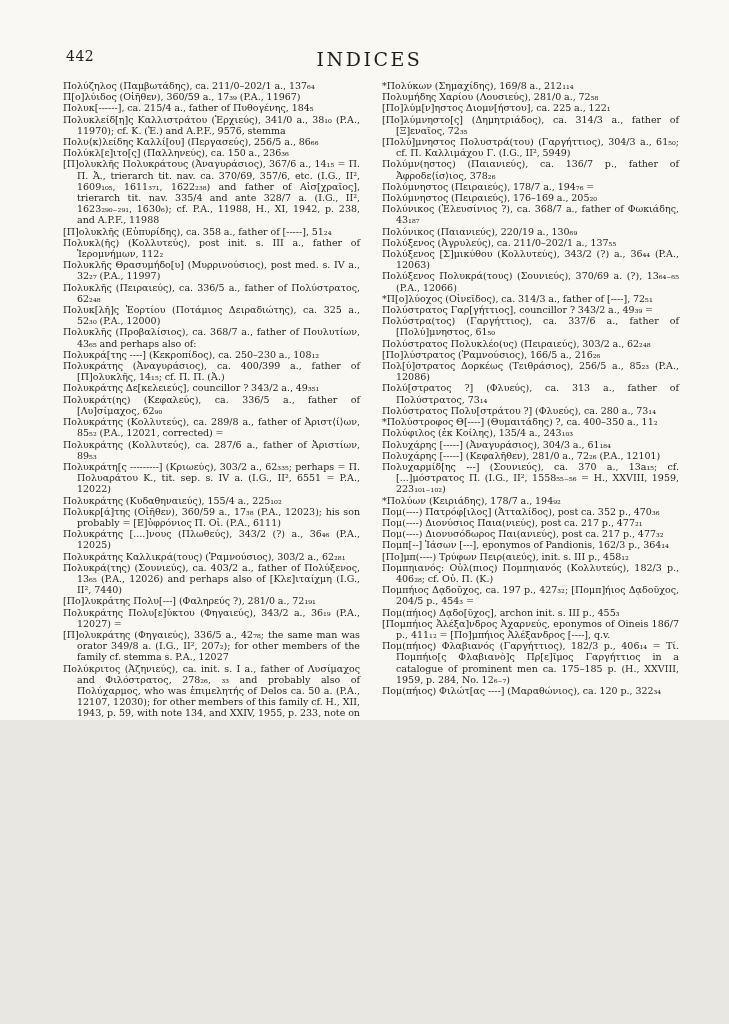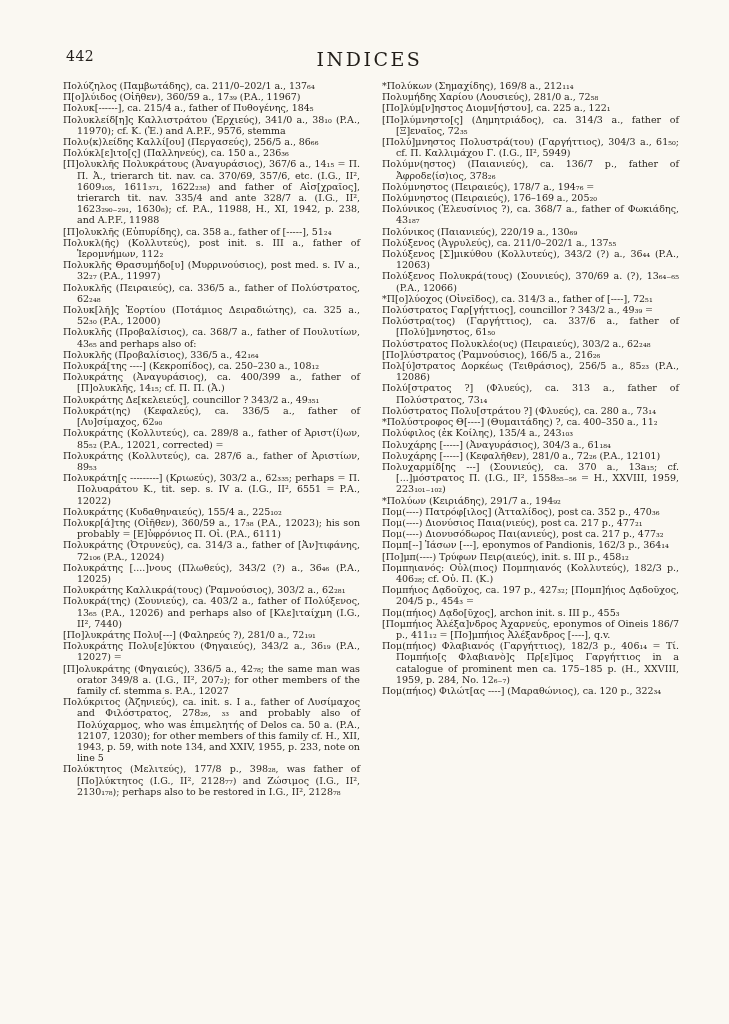--- a/index.html
+++ b/index.html
@@ -4,21 +4,21 @@
 <style>
   html, body {
     margin: 0;
     padding: 0;
     background: #e9e7e1;
     font-family: "DejaVu Serif", "Liberation Serif", serif;
   }
   .page {
     position: relative;
     width: 729px;
-    height: 1024px;
+    height: 720px;
     margin: 0 auto;
     background: #faf8f2;
     color: #211d18;
     overflow: hidden;
   }
   .page-head {
     position: absolute;
     top: 48px;
     left: 64px;
     right: 54px;
@@ -77,31 +77,29 @@
         <p class="entry">Πολυκλείδ[η]ς Καλλιστράτου (Ἐρχιεύς), 341/0 a., 38₁₀ (P.A., 11970); cf. Κ. (Ἐ.) and A.P.F., 9576, stemma</p>
         <p class="entry">Πολυ⟨κ⟩λείδης Καλλί[ου] (Περγασεύς), 256/5 a., 86₆₆</p>
         <p class="entry">Πολύκλ[ε]ιτο[ς] (Παλληνεύς), ca. 150 a., 236₃₆</p>
         <p class="entry">[Π]ολυκλῆς Πολυκράτους (Ἀναγυράσιος), 367/6 a., 14₁₅ = Π. Π. Ἀ., trierarch tit. nav. ca. 370/69, 357/6, etc. (I.G., II², 1609₁₀₅, 1611₃₇₁, 1622₂₃₈) and father of Αἰσ[χραῖος], trierarch tit. nav. 335/4 and ante 328/7 a. (I.G., II², 1623₂₉₀₋₂₉₁, 1630₆); cf. P.A., 11988, H., XI, 1942, p. 238, and A.P.F., 11988</p>
         <p class="entry">[Π]ολυκλῆς (Εὐπυρίδης), ca. 358 a., father of [-----], 51₂₄</p>
         <p class="entry">Πολυκλ(ῆς) (Κολλυτεύς), post init. s. III a., father of Ἱερομνήμων, 112₂</p>
         <p class="entry">Πολυκλῆς Θρασυμήδο[υ] (Μυρρινούσιος), post med. s. IV a., 32₂₇ (P.A., 11997)</p>
         <p class="entry">Πολυκλῆς (Πειραιεύς), ca. 336/5 a., father of Πολύστρατος, 62₂₄₈</p>
         <p class="entry">Πολυκ[λῆ]ς Ἑορτίου (Ποτάμιος Δειραδιώτης), ca. 325 a., 52₃₀ (P.A., 12000)</p>
         <p class="entry">Πολυκλῆς (Προβαλίσιος), ca. 368/7 a., father of Πουλυτίων, 43₆₅ and perhaps also of:</p>
-        <p class="entry">Πολυκλῆς (Προβαλίσιος), 336/5 a., 42₁₆₄</p>
         <p class="entry">Πολυκρά[της ----] (Κεκροπίδος), ca. 250–230 a., 108₁₂</p>
         <p class="entry">Πολυκράτης (Ἀναγυράσιος), ca. 400/399 a., father of [Π]ολυκλῆς, 14₁₅; cf. Π. Π. (Ἀ.)</p>
         <p class="entry">Πολυκράτης Δε[κελειεύς], councillor ? 343/2 a., 49₃₅₁</p>
         <p class="entry">Πολυκράτ(ης) (Κεφαλεύς), ca. 336/5 a., father of [Λυ]σίμαχος, 62₉₀</p>
         <p class="entry">Πολυκράτης (Κολλυτεύς), ca. 289/8 a., father of Ἀριστ⟨ί⟩ων, 85₅₂ (P.A., 12021, corrected) =</p>
         <p class="entry">Πολυκράτης (Κολλυτεύς), ca. 287/6 a., father of Ἀριστίων, 89₅₃</p>
         <p class="entry">Πολυκράτη[ς ---------] (Κριωεύς), 303/2 a., 62₃₃₅; perhaps = Π. Πολυαράτου Κ., tit. sep. s. IV a. (I.G., II², 6551 = P.A., 12022)</p>
         <p class="entry">Πολυκράτης (Κυδαθηναιεύς), 155/4 a., 225₁₀₂</p>
         <p class="entry">Πολυκρ[ά]της (Οἰῆθεν), 360/59 a., 17₃₈ (P.A., 12023); his son probably = [Ε]ὐφρόνιος Π. Οἰ. (P.A., 6111)</p>
-        <p class="entry">Πολυκράτης (Ὀτρυνεύς), ca. 314/3 a., father of [Ἀν]τιφάνης, 72₁₀₆ (P.A., 12024)</p>
         <p class="entry">Πολυκράτης [....]νους (Πλωθεύς), 343/2 (?) a., 36₄₆ (P.A., 12025)</p>
         <p class="entry">Πολυκράτης Καλλικρά(τους) (Ῥαμνούσιος), 303/2 a., 62₂₈₁</p>
         <p class="entry">Πολυκρά(της) (Σουνιεύς), ca. 403/2 a., father of Πολύξενος, 13₆₅ (P.A., 12026) and perhaps also of [Κλε]ιταίχμη (I.G., II², 7440)</p>
         <p class="entry">[Πο]λυκράτης Πολυ[---] (Φαληρεύς ?), 281/0 a., 72₁₉₁</p>
         <p class="entry">Πολυκράτης Πολυ[ε]ύκτου (Φηγαιεύς), 343/2 a., 36₁₉ (P.A., 12027) =</p>
         <p class="entry">[Π]ολυκράτης (Φηγαιεύς), 336/5 a., 42₇₈; the same man was orator 349/8 a. (I.G., II², 207₂); for other members of the family cf. stemma s. P.A., 12027</p>
         <p class="entry">Πολύκριτος (Ἀζηνιεύς), ca. init. s. I a., father of Λυσίμαχος and Φιλόστρατος, 278₂₆, ₃₃ and probably also of Πολύχαρμος, who was ἐπιμελητής of Delos ca. 50 a. (P.A., 12107, 12030); for other members of this family cf. H., XII, 1943, p. 59, with note 134, and XXIV, 1955, p. 233, note on line 5</p>
         <p class="entry">Πολύκτητος (Μελιτεύς), 177/8 p., 398₂₈, was father of [Πο]λύκτητος (I.G., II², 2128₇₇) and Ζώσιμος (I.G., II², 2130₁₇₈); perhaps also to be restored in I.G., II², 2128₇₈</p>
       </div>
     <div class="col">
@@ -124,21 +122,21 @@
         <p class="entry">Πολύστρατος Πολυκλέο(υς) (Πειραιεύς), 303/2 a., 62₂₄₈</p>
         <p class="entry">[Πο]λύστρατος (Ῥαμνούσιος), 166/5 a., 216₂₆</p>
         <p class="entry">Πολ[ύ]στρατος Δορκέως (Τειθράσιος), 256/5 a., 85₂₃ (P.A., 12086)</p>
         <p class="entry">Πολύ[στρατος ?] (Φλυεύς), ca. 313 a., father of Πολύστρατος, 73₁₄</p>
         <p class="entry">Πολύστρατος Πολυ[στράτου ?] (Φλυεύς), ca. 280 a., 73₁₄</p>
         <p class="entry">*Πολύστροφος Θ[----] (Θυμαιτάδης) ?, ca. 400–350 a., 11₂</p>
         <p class="entry">Πολύφιλος (ἐκ Κοίλης), 135/4 a., 243₁₀₃</p>
         <p class="entry">Πολυχάρης [-----] (Ἀναγυράσιος), 304/3 a., 61₁₈₄</p>
         <p class="entry">Πολυχάρης [-----] (Κεφαλῆθεν), 281/0 a., 72₂₆ (P.A., 12101)</p>
         <p class="entry">Πολυχαρμίδ[ης ---] (Σουνιεύς), ca. 370 a., 13a₁₅; cf. [...]μόστρατος Π. (I.G., II², 1558₅₅₋₅₆ = H., XXVIII, 1959, 223₁₀₁₋₁₀₂)</p>
-        <p class="entry">*Πολύων (Κειριάδης), 291/7 a., 194₉₂</p>
+        <p class="entry">*Πολύων (Κειριάδης), 178/7 a., 194₉₂</p>
         <p class="entry">Πομ(----) Πατρόφ[ιλος] (Ἀτταλίδος), post ca. 352 p., 470₃₆</p>
         <p class="entry">Πομ(----) Διονύσιος Παια(νιεύς), post ca. 217 p., 477₂₁</p>
         <p class="entry">Πομ(----) Διονυσόδωρος Παι(ανιεύς), post ca. 217 p., 477₃₂</p>
         <p class="entry">Πομπ[--] Ἰάσων [---], eponymos of Pandionis, 162/3 p., 364₁₄</p>
         <p class="entry">[Πο]μπ(----) Τρύφων Πειρ(αιεύς), init. s. III p., 458₁₂</p>
         <p class="entry">Πομπηιανός: Οὐλ(πιος) Πομπηιανός (Κολλυτεύς), 182/3 p., 406₂₈; cf. Οὐ. Π. (Κ.)</p>
         <p class="entry">Πομπήιος Δᾳδοῦχος, ca. 197 p., 427₃₂; [Πομπ]ήιος Δᾳδοῦχος, 204/5 p., 454₃ =</p>
         <p class="entry">Πομ(πήιος) Δᾳδο[ῦχος], archon init. s. III p., 455₃</p>
         <p class="entry">[Πομπήιος Ἀλέξα]νδρος Ἀχαρνεύς, eponymos of Oineis 186/7 p., 411₁₂ = [Πο]μπήιος Ἀλέξανδρος [----], q.v.</p>
         <p class="entry">Πομ(πήιος) Φλαβιανός (Γαργήττιος), 182/3 p., 406₁₄ = Τί. Πομπήιο[ς Φλαβιανὸ]ς Πρ[ε]ῖμος Γαργήττιος in a catalogue of prominent men ca. 175–185 p. (H., XXVIII, 1959, p. 284, No. 12₆₋₇)</p>

